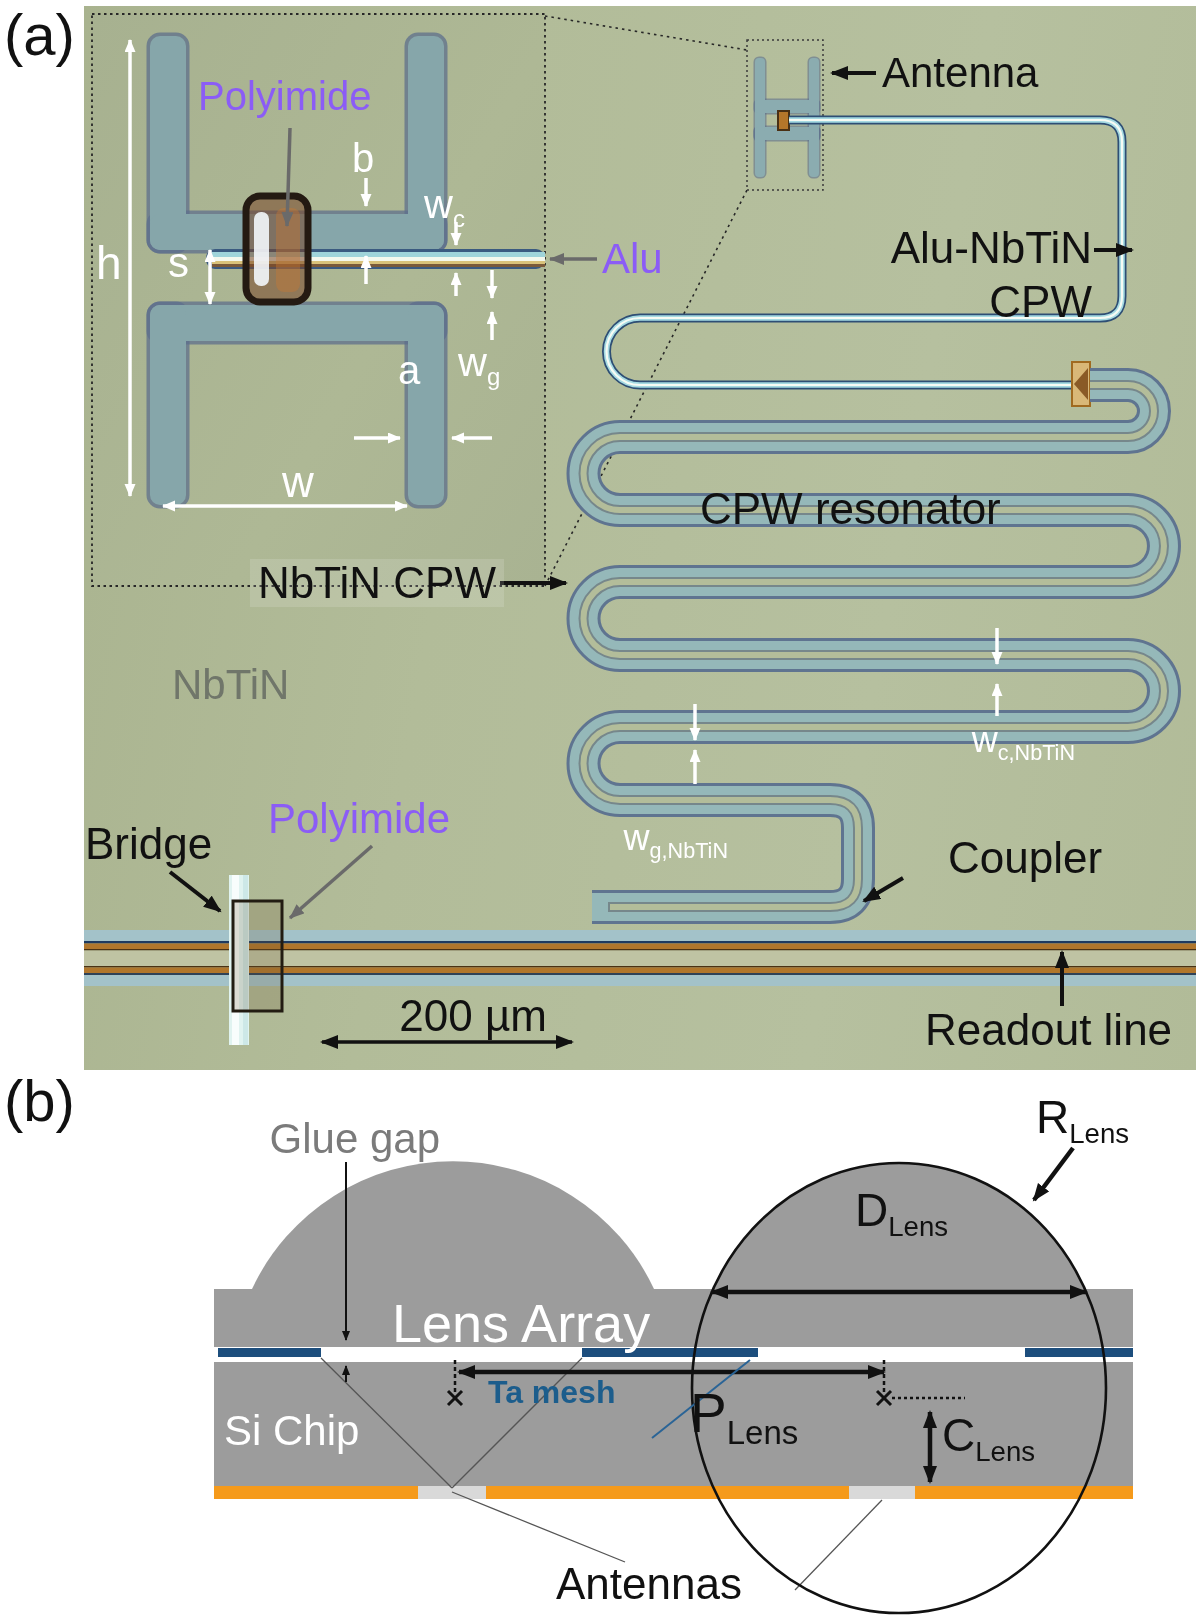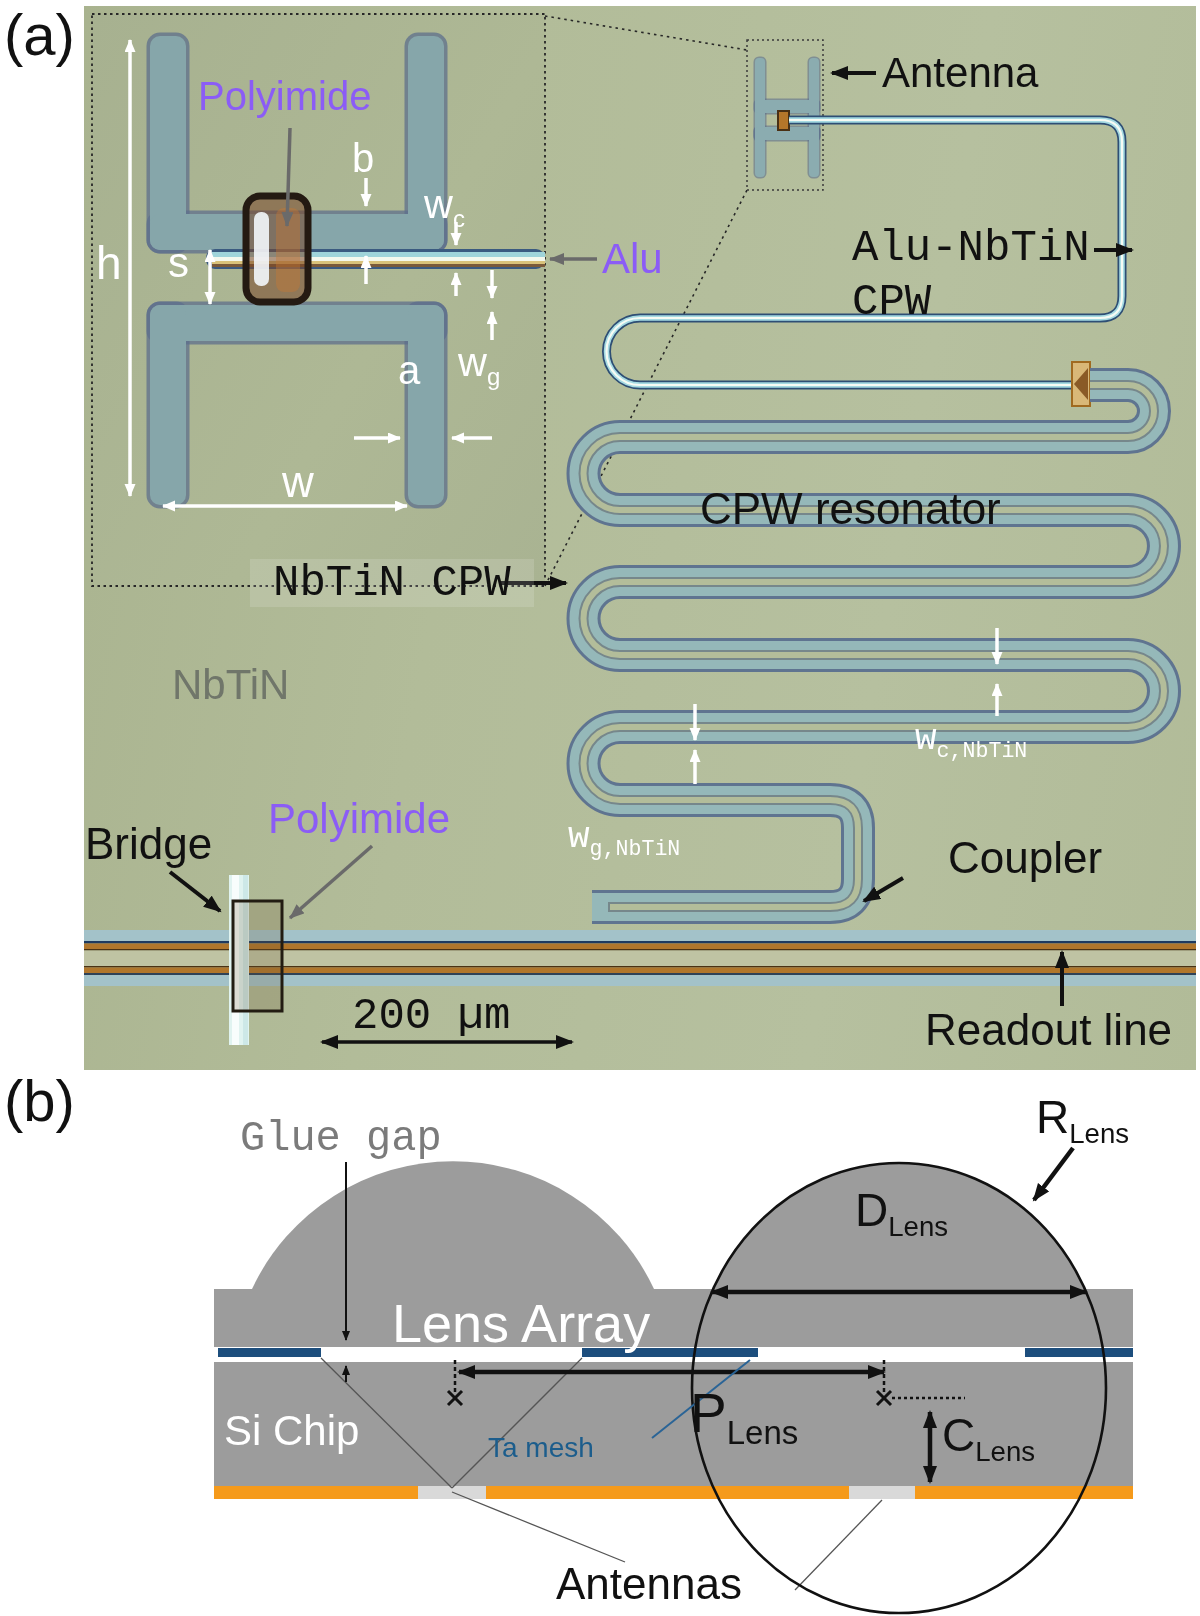--- a/index.html
+++ b/index.html
@@ -6,23 +6,23 @@
   #fig{position:relative;width:1200px;height:1616px;background:#fff;overflow:hidden;
        font-family:"Liberation Sans",sans-serif;}
   #photo-a{position:absolute;left:84px;top:6px;width:1112px;height:1064px;
        background:linear-gradient(100deg,#a9b38f 0%,#b2bc99 35%,#b6c09f 70%,#b1bb98 100%);}
   #inset-bg{position:absolute;left:92px;top:14px;width:453px;height:572px;
        background:linear-gradient(120deg,#a7b190,#aeb895 60%,#a9b392);}
   svg{position:absolute;left:0;top:0;}
   .lbl{position:absolute;line-height:1;white-space:nowrap;color:#111;}
   .w{color:#fff;}
   .gy{color:#8b5cf6;}
-  .c{text-align:left;font-family:Liberation Mono, monospace;}
+  .c{text-align:right;}
   sub.sb{font-size:0.60em;line-height:1;}
-  .bgpad{background:rgba(255,255,255,0.14);padding:2px 23px;font-family:Liberation Mono, monospace;}
+  .bgpad{background:rgba(255,255,255,0.14);padding:2px 8px;}
 </style>
 </head>
 <body>
 
 <div id="fig">
 
   <div id="photo-a"></div>
   <div id="inset-bg"></div>
 
   <svg width="1200" height="1616" viewBox="0 0 1200 1616">
@@ -260,18 +260,18 @@
   <div class="lbl gy" style="left:268px;top:798px;font-size:42px;">Polyimide</div>
   <div class="lbl" style="left:908px;top:836px;font-size:44px;margin-left:40px;">Coupler</div>
   <div class="lbl c" style="left:352px;top:994px;width:195px;font-size:44px;">200 µm</div>
   <div class="lbl" style="left:925px;top:1008px;font-size:44px;">Readout line</div>
 
   <div class="lbl c" style="left:240px;top:1118px;width:200px;font-size:42px;color:#7b7b7b;">Glue gap</div>
   <div class="lbl" style="left:1036px;top:1094px;font-size:46px;"><span>R</span><sub class="sb">Lens</sub></div>
   <div class="lbl w" style="left:392px;top:1296px;font-size:54px;">Lens Array</div>
   <div class="lbl" style="left:855px;top:1187px;font-size:46px;"><span>D</span><sub class="sb">Lens</sub></div>
   <div class="lbl w" style="left:224px;top:1410px;font-size:42px;">Si Chip</div>
-  <div class="lbl" style="left:488px;top:1434px;font-size:28px;color:#1c5d8c;">Ta mesh</div>
+  <div class="lbl" style="left:488px;top:1376px;font-size:32px;color:#1c5d8c;font-weight:bold;">Ta mesh</div>
   <div class="lbl" style="left:690px;top:1386px;font-size:55px;"><span>P</span><sub class="sb">Lens</sub></div>
   <div class="lbl" style="left:942px;top:1412px;font-size:46px;"><span>C</span><sub class="sb">Lens</sub></div>
   <div class="lbl" style="left:556px;top:1562px;font-size:44px;">Antennas</div>
 
 </div>
 
 </body></html>

